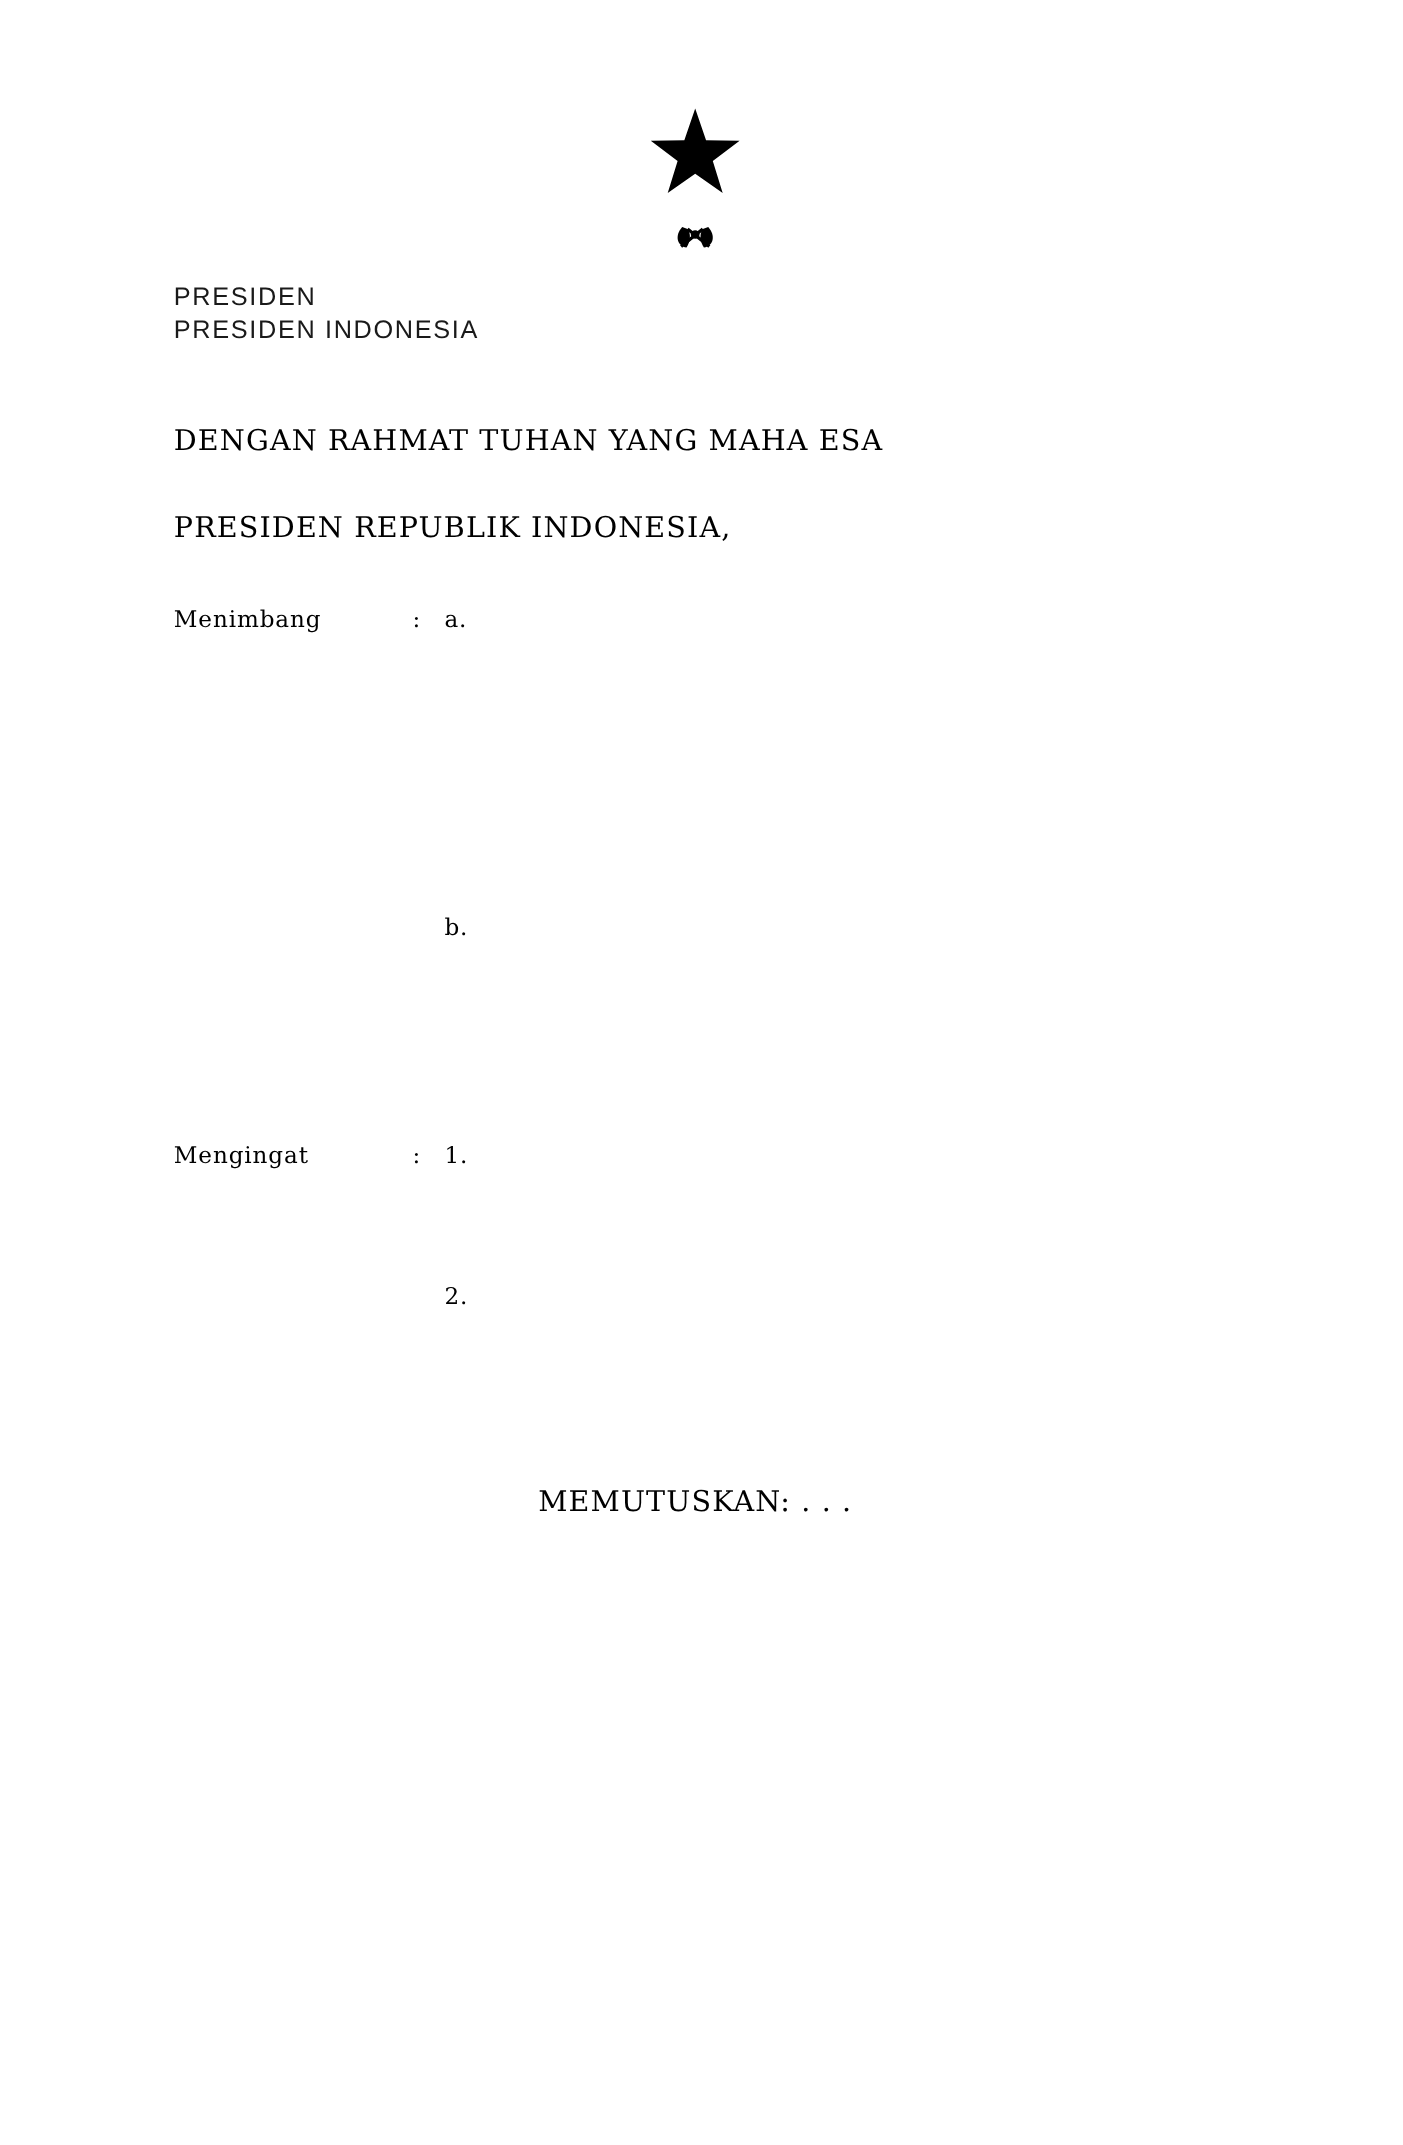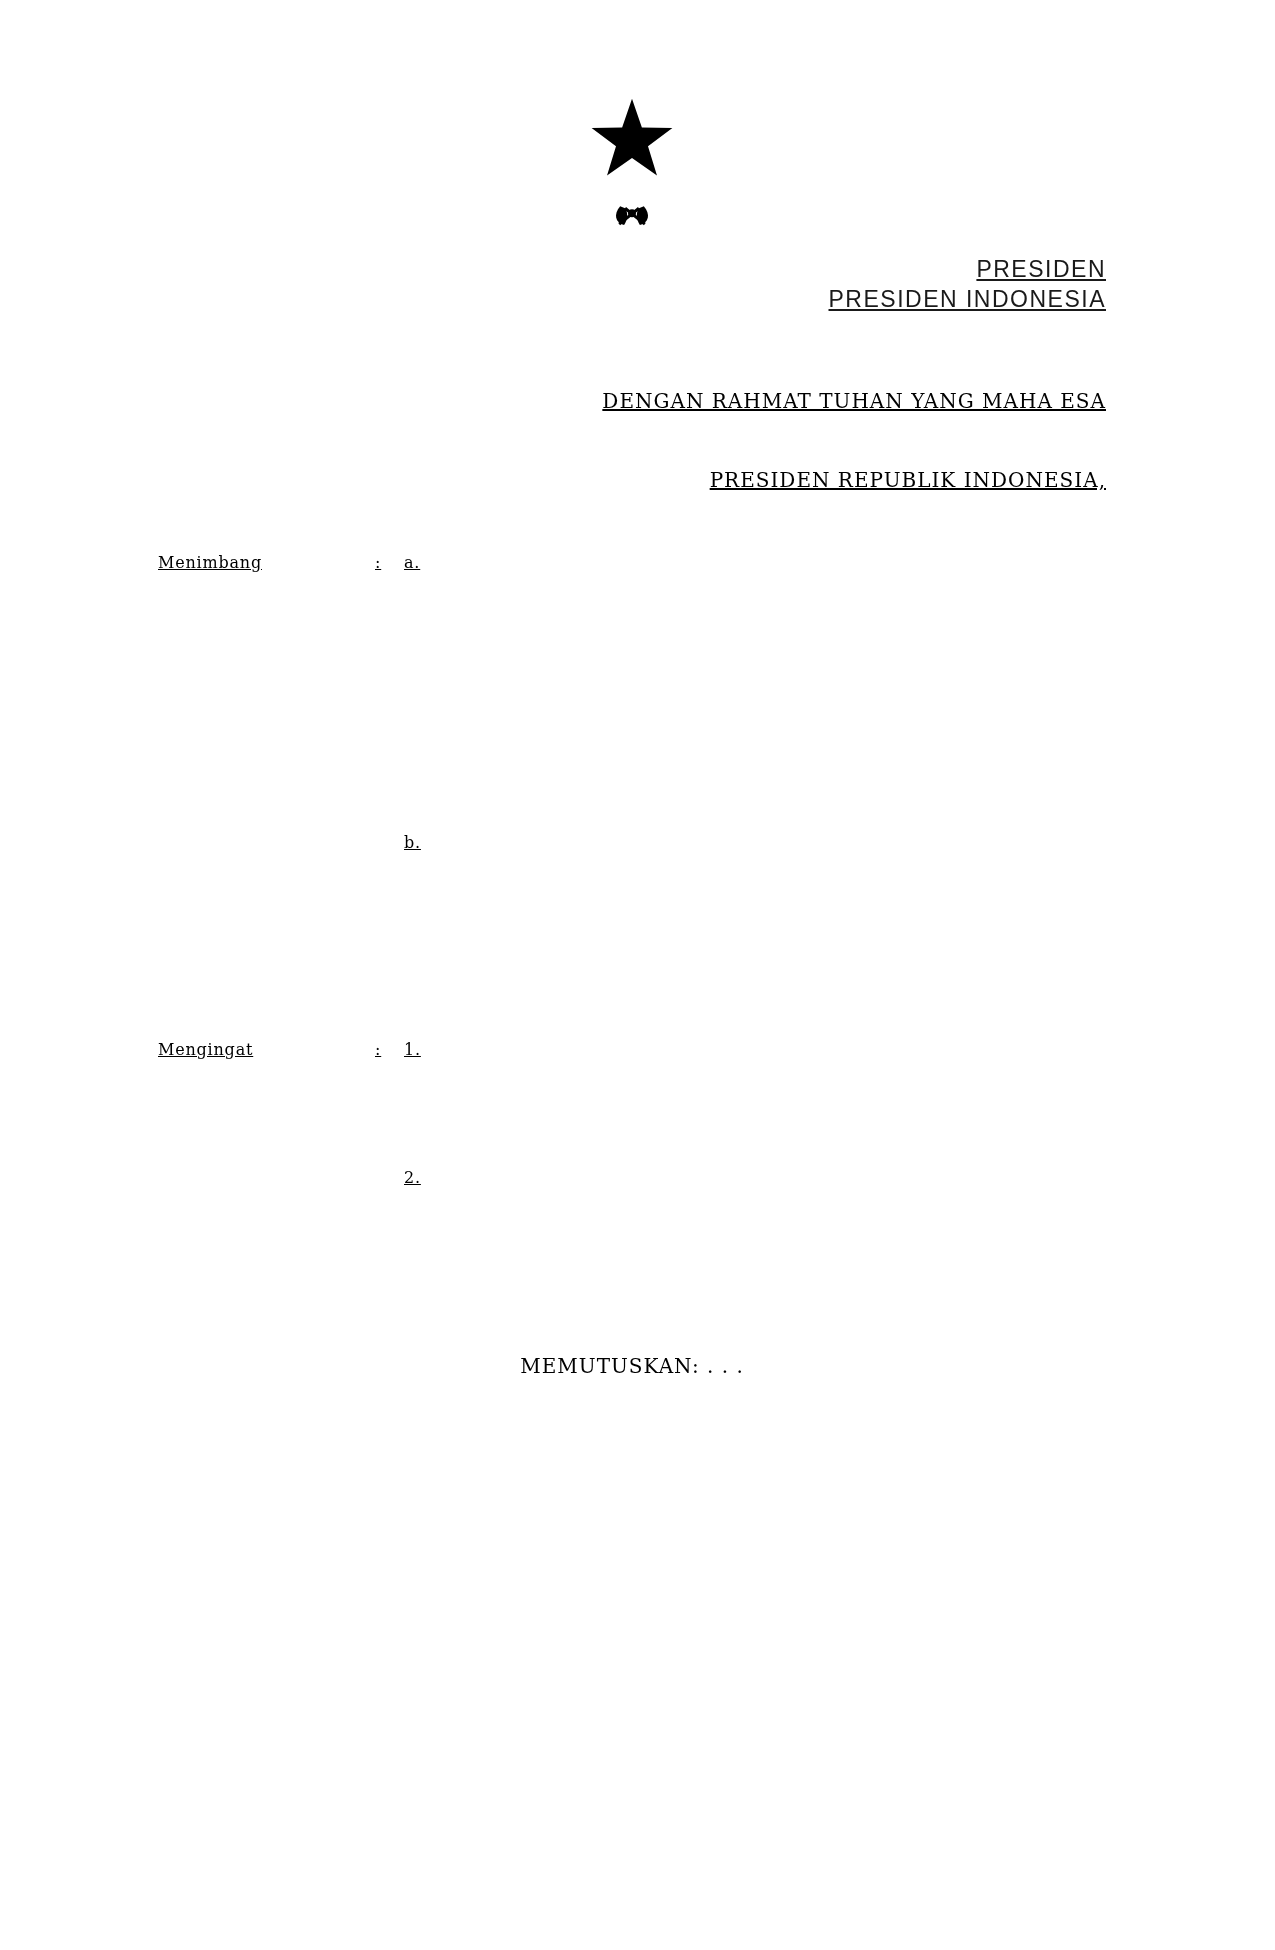--- a/index.html
+++ b/index.html
@@ -14,28 +14,28 @@
   
   .letterhead { padding-top:64px; text-align:center; }
   .seal { display:block; margin:0 auto; width:158px; height:168px; }
   .agency {
     margin-top:22px;
     font-family:"Liberation Sans","DejaVu Sans",sans-serif;
     font-size:23px; line-height:30px; letter-spacing:1.5px; color:#1a1a1a;
   }
 
   
-  .cline { text-align:right; white-space:pre-wrap;text-decoration:underline; }
-  .caps  { font-size:20px; line-height:38px; letter-spacing:1px; }
+  .cline { text-align:left; white-space:pre-wrap; }
+  .caps  { font-size:26px; line-height:38px; letter-spacing:1px; }
   .title-block { margin-top:68px; }
   .motto { margin-top:36px; }
   .authority { margin-top:41px; }
 
   
-  .body-text { font-size:16px; letter-spacing:0.8px; line-height:38px;text-decoration:underline; }
+  .body-text { font-size:21px; letter-spacing:0.8px; line-height:38px; }
   .sections { margin-top:45px; }
   .section-row { display:flex; align-items:flex-start; }
   .section-row + .section-row { margin-top:17px; }
   .sec-label { width:217px; flex:0 0 auto; }
   .sec-colon { width:29px; flex:0 0 auto; }
   .sec-items { width:702px; flex:0 0 auto; }
   .item { display:flex; align-items:flex-start; }
   .item + .item { margin-top:14px; }
   .item-marker { width:42px; flex:0 0 auto; }
   .item-lines { width:660px; flex:0 0 auto; }

